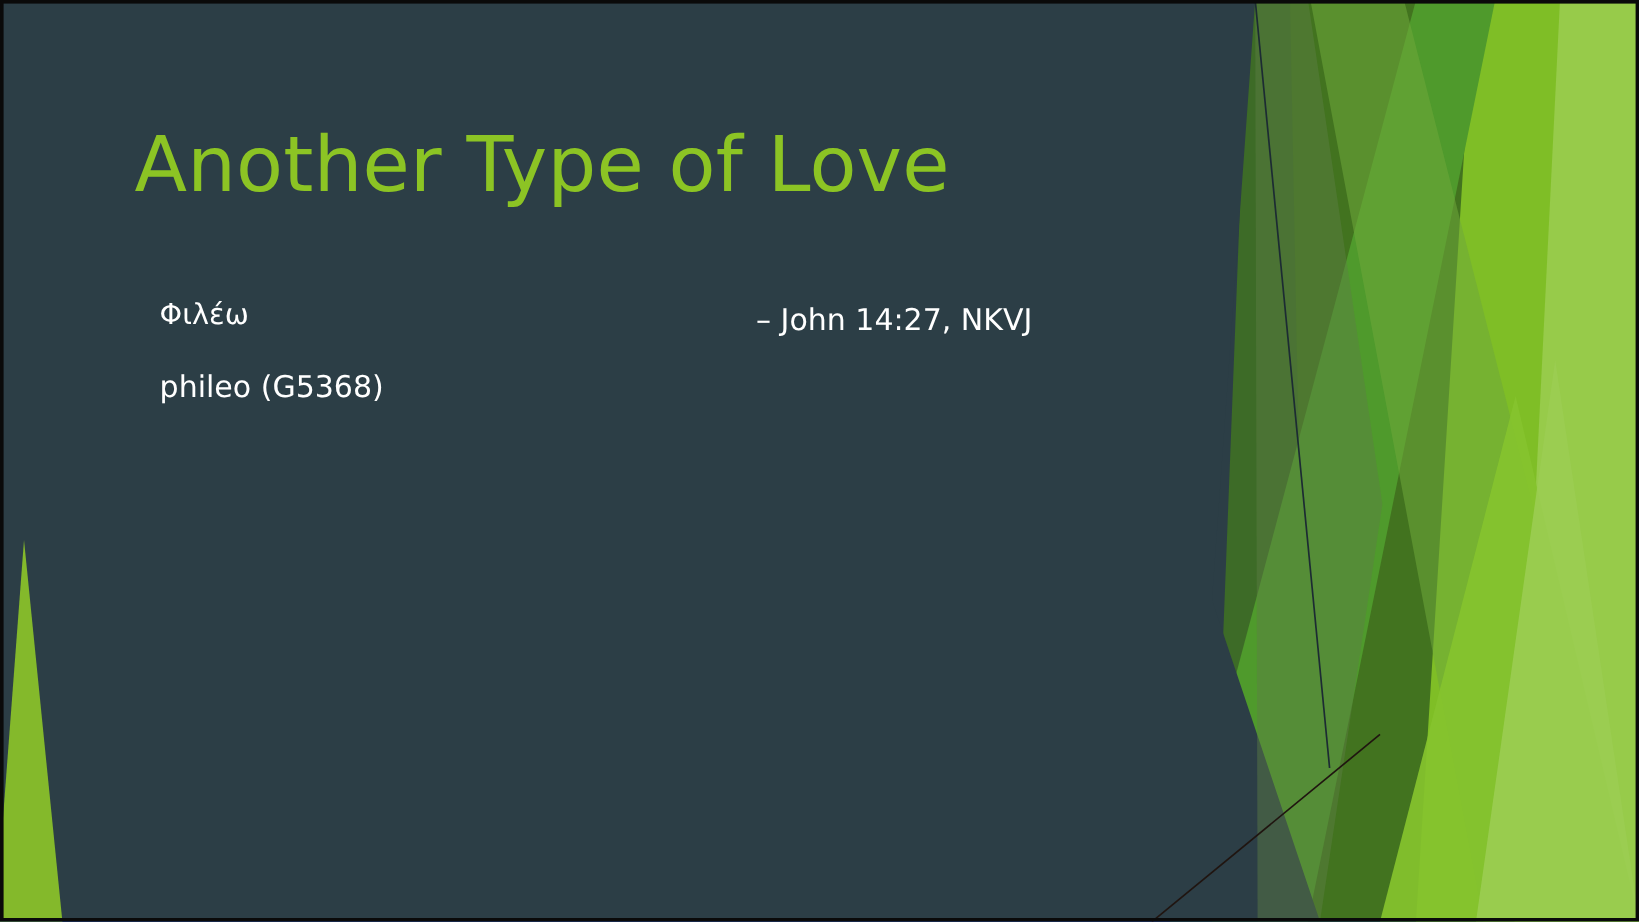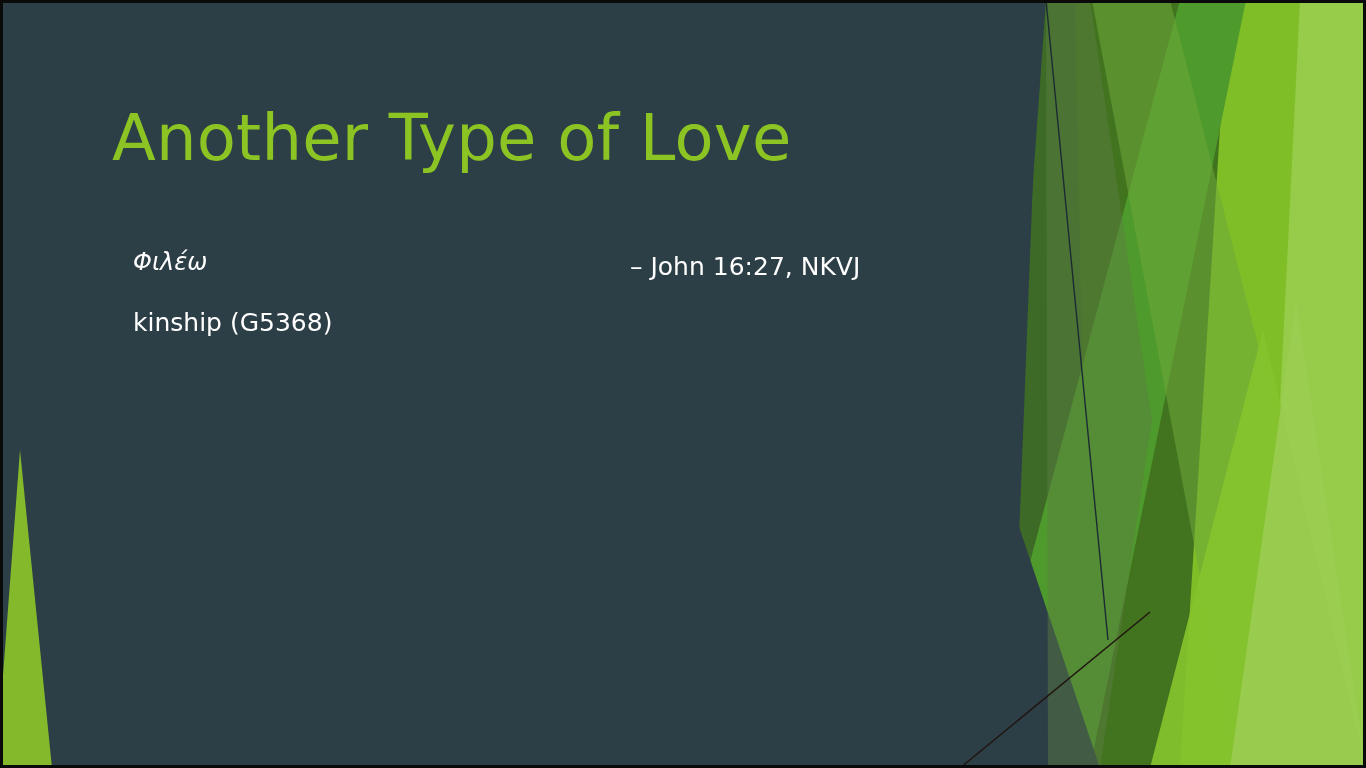--- a/index.html
+++ b/index.html
@@ -78,21 +78,21 @@
     top: 250px;
     width: 440px;
     font-size: 25px;
     line-height: 1.36;
   }
 
   .para { margin: 0 0 22px 0; }
   .para:last-child { margin-bottom: 0; }
 
   #left-column .para { margin-bottom: 25px; }
-  #left-column .greek { font-size: 24px; margin-bottom: 27px; font-style: italic; }
+  #left-column .greek { font-size: 24px; margin-bottom: 27px; }
   #right-column .para { margin-bottom: 22px; }
 </style>
 </head>
 <body>
 
 <div id="slide">
 
   <svg id="bg-art" viewBox="0 0 1366 768" preserveAspectRatio="none" xmlns="http://www.w3.org/2000/svg">
 
     <rect x="0" y="0" width="1366" height="768" fill="#2C3E46"></rect>
@@ -122,22 +122,22 @@
     <polygon points="1046,0 1090,0 1152,420 1100,768 1048,768" fill="#5E7F44" opacity="0.45"></polygon>
 
     <line x1="1046" y1="0" x2="1108" y2="640" stroke="#1C2B33" stroke-width="1.4"></line>
     <line x1="960" y1="768" x2="1150" y2="612" stroke="#201510" stroke-width="1.4"></line>
   </svg>
 
   <h1 id="title">Another Type of Love</h1>
 
   <div id="left-column" class="column">
     <p class="para greek">Φιλέω</p>
-    <p class="para">kinship (G5368)</p>
+    <p class="para">phileo (G5368)</p>
   </div>
 
   <div id="right-column" class="column">
-    <p class="para">– John 16:27, NKVJ</p>
+    <p class="para">– John 14:27, NKVJ</p>
   </div>
 
   <div id="frame-border"></div>
 
 </div>
 
 </body></html>

